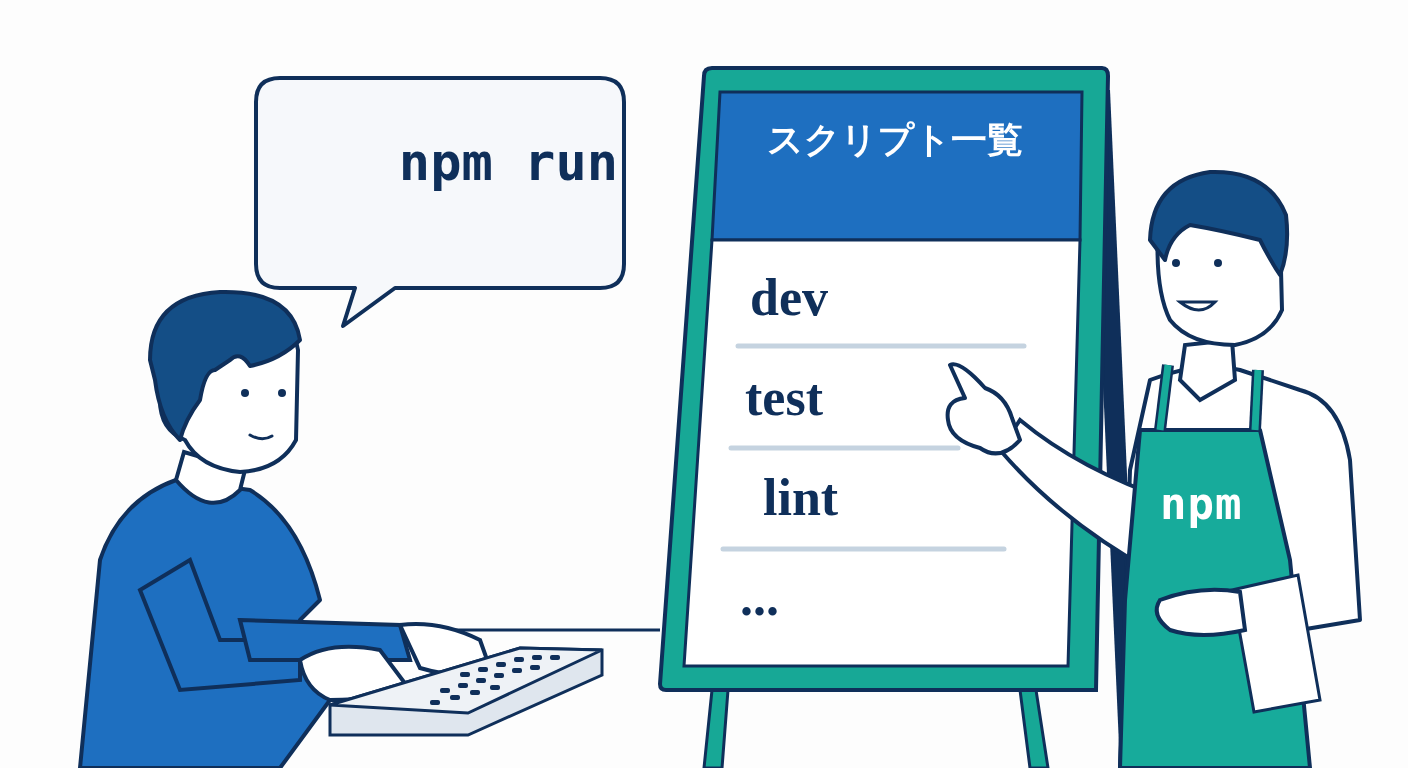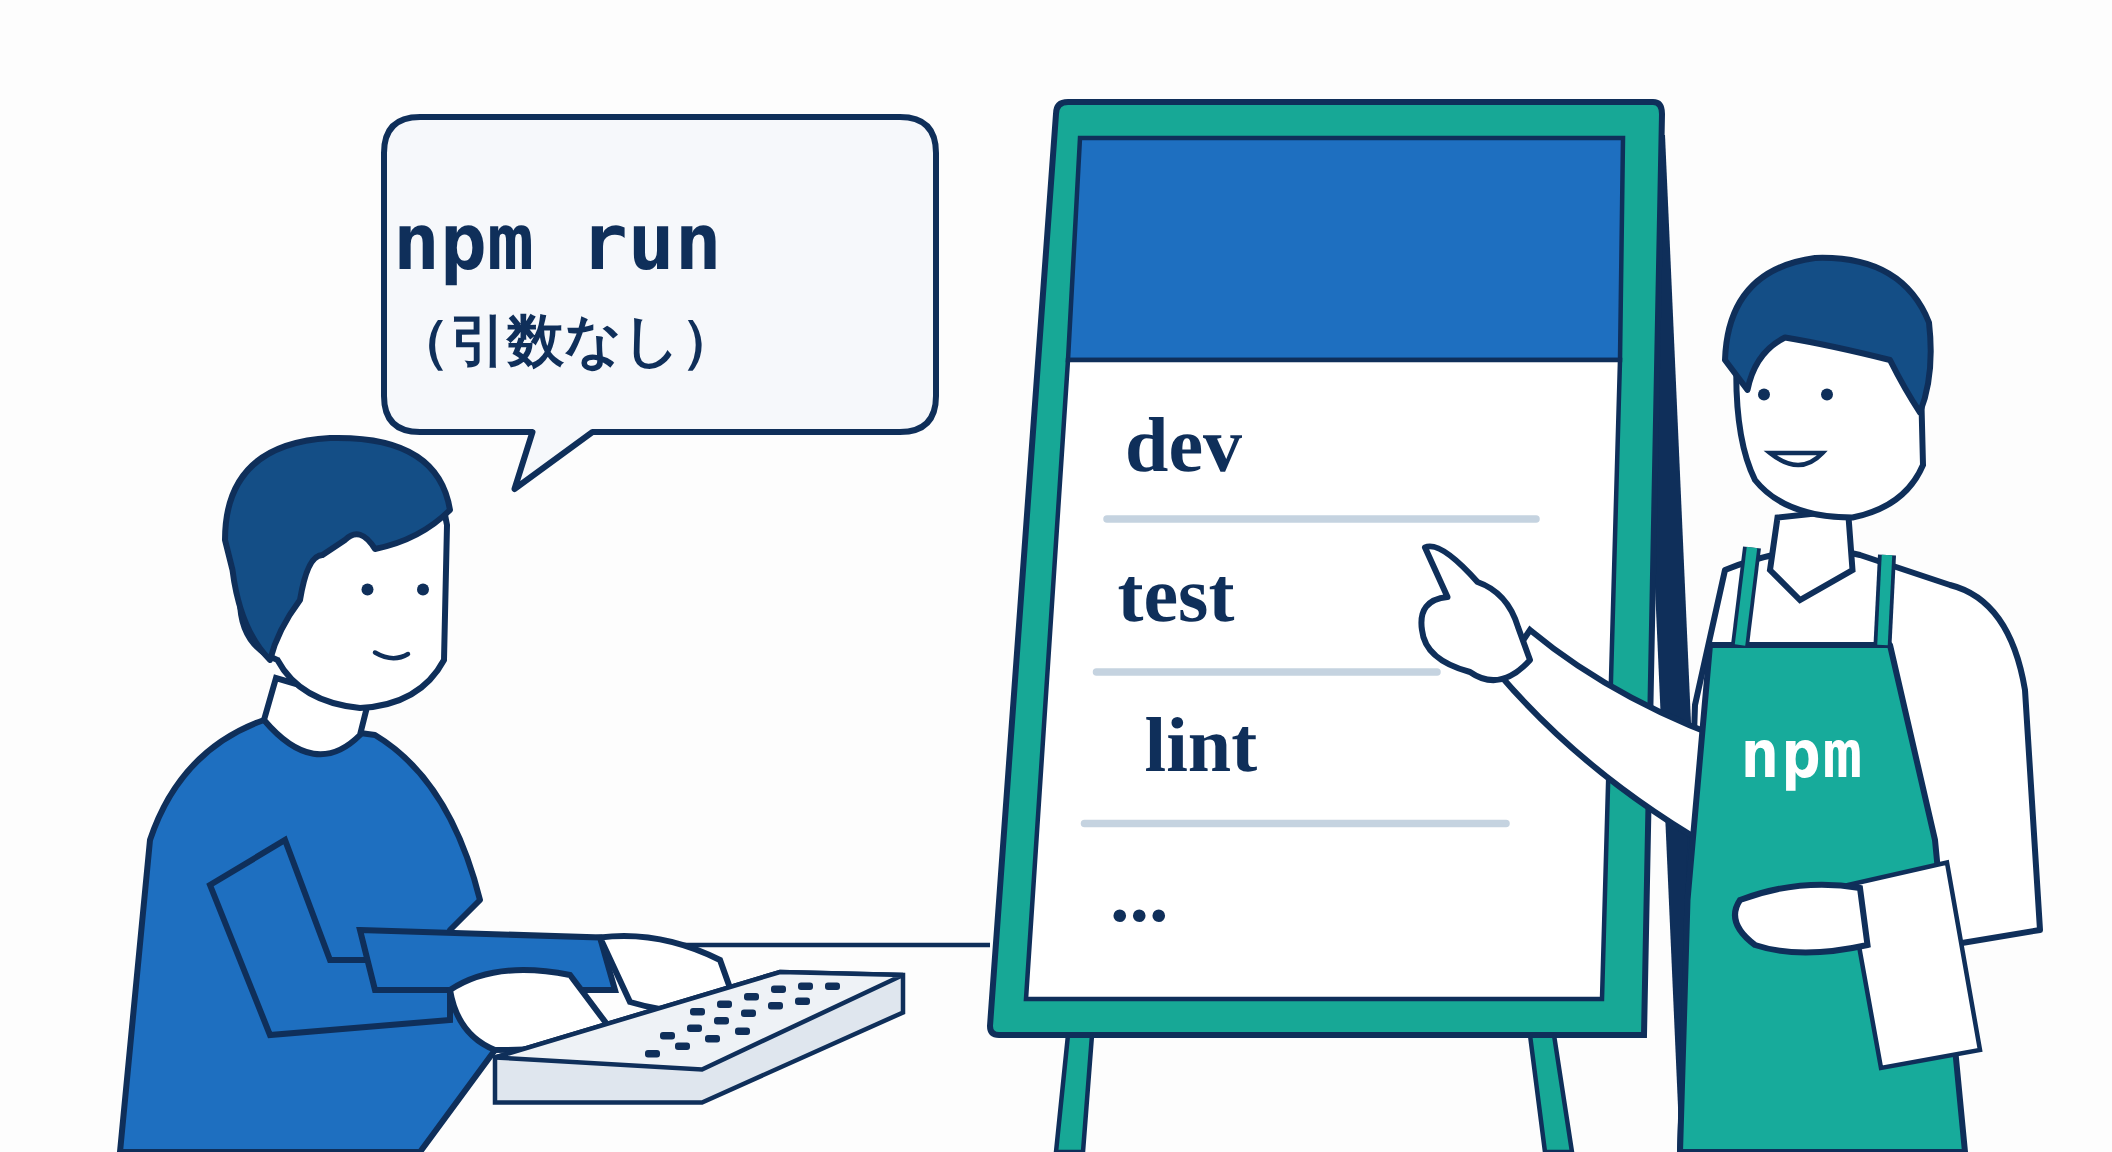--- a/index.html
+++ b/index.html
@@ -1,18 +1,18 @@
 <!DOCTYPE html>
 <html><head>
 <meta charset="utf-8">
 <style>
   html,body{margin:0;padding:0;}
   body{width:1408px;height:768px;background:#fdfdfd;position:relative;overflow:hidden;font-family:"DejaVu Sans",sans-serif;}
   svg{position:absolute;left:0;top:0;}
-  .bubble-text{position:absolute;left:262px;top:82px;width:356px;text-align:left;color:#0f2f5a;}
+  .bubble-text{position:absolute;left:262px;top:82px;width:356px;text-align:right;color:#0f2f5a;}
   .bubble-cmd{font-family:"DejaVu Sans Mono","Liberation Mono",monospace;font-weight:bold;font-size:52px;line-height:70px;margin-top:45px;}
   .bubble-sub{font-family:"DejaVu Sans",sans-serif;font-weight:bold;font-size:38px;line-height:52px;margin-top:4px;}
   .board-title{position:absolute;left:720px;top:100px;width:350px;text-align:center;color:#ffffff;font-weight:bold;font-size:36px;line-height:50px;font-family:"DejaVu Sans",sans-serif;padding-top:15px;}
   .script{position:absolute;font-family:Liberation Serif, serif;font-weight:bold;font-size:52px;color:#0f2f5a;}
   .apron-logo{position:absolute;left:1160px;top:478px;font-family:"DejaVu Sans Mono",monospace;font-weight:bold;font-size:44px;color:#ffffff;letter-spacing:1px;}
 </style>
 </head>
 <body>
 
 <svg width="1408" height="768" viewBox="0 0 1408 768">
@@ -109,24 +109,24 @@
     <path d="M1180,302 Q1200,318 1215,302 Z" fill="#ffffff" stroke="#0f2f5a" stroke-width="3"></path>
 
     <polygon points="1232,590 1298,575 1320,700 1254,712" fill="#ffffff" stroke="#0f2f5a" stroke-width="3"></polygon>
 
     <path d="M1160,600 Q1200,585 1240,592 L1245,630 Q1200,640 1170,630 Q1150,615 1160,600 Z" fill="#ffffff" stroke="#0f2f5a" stroke-width="4"></path>
   </g>
 </svg>
 
 <div class="bubble-text">
   <div class="bubble-cmd">npm run</div>
-  <div class="bubble-sub">（引数なし）</div>
 </div>
 
 <div class="board-title">
+  <div>スクリプト一覧</div>
 </div>
 
 <div class="script" style="left:750px;top:268px;">dev</div>
 <div class="script" style="left:745px;top:368px;text-align:center;">test</div>
 <div class="script" style="left:763px;top:468px;">lint</div>
 <div class="script" style="left:740px;top:568px;">...</div>
 
 <div class="apron-logo">npm</div>
 
 </body></html>

